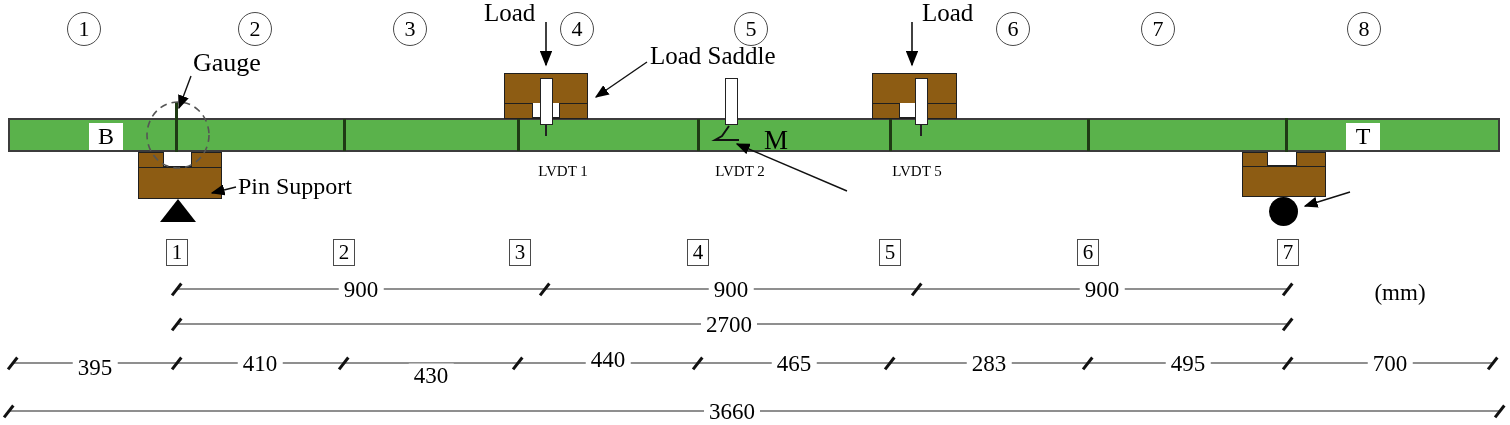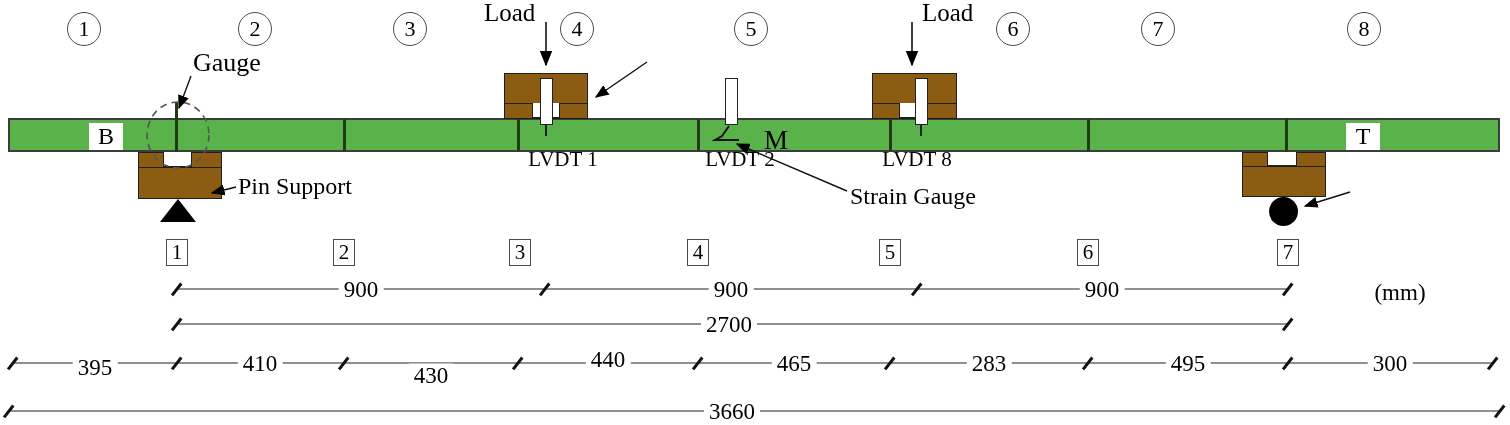--- a/index.html
+++ b/index.html
@@ -20,21 +20,21 @@
   
   .wood{position:absolute;background:#8d5c13;border:1.5px solid #1f1f1f;box-sizing:border-box;}
   .notch{position:absolute;background:#fff;border:1.5px solid #1f1f1f;border-top:none;box-sizing:border-box;}
   .rod{position:absolute;background:#fff;border:1.5px solid #222;box-sizing:border-box;width:13px;height:47px;top:78px;}
   .rodtail{position:absolute;width:2px;height:11px;background:#222;top:125px;}
   .tri{position:absolute;width:0;height:0;border-left:18px solid transparent;
        border-right:18px solid transparent;border-bottom:23px solid #000;}
   .ball{position:absolute;width:29px;height:29px;border-radius:50%;background:#000;}
   
   .ann{position:absolute;font-size:25px;line-height:1.05;white-space:nowrap;}
-  .lvdt{position:absolute;top:147px;font-size:21px;transform:translateX(-50%);white-space:nowrap;}
+  .lvdt{position:absolute;top:163px;font-size:15px;transform:translateX(-50%);white-space:nowrap;}
   
   .dline{position:absolute;height:2px;background:#8f8f8f;}
   .tick{position:absolute;width:15px;height:2.5px;background:#111;transform:rotate(-52deg);}
   .dim{position:absolute;transform:translate(-50%,-54%);background:#fff;padding:0 5px;
        font-size:23px;line-height:1;white-space:nowrap;}
   svg.overlay{position:absolute;left:0;top:0;pointer-events:none;}
 </style>
 </head>
 <body>
 
@@ -82,25 +82,25 @@
   <div class="tri" style="left:160px;top:199px"></div>
 
   <div class="wood" style="left:1242px;top:152px;width:84px;height:15px"></div>
   <div class="notch" style="left:1267px;top:152px;width:30px;height:14px"></div>
   <div class="wood" style="left:1242px;top:166px;width:84px;height:31px"></div>
   <div class="ball" style="left:1269px;top:197px"></div>
 
   <div class="ann" style="left:193px;top:49px;font-size:26px">Gauge</div>
   <div class="ann" style="left:484px;top:0px">Load</div>
   <div class="ann" style="left:922px;top:0px">Load</div>
+  <div class="ann" style="left:650px;top:43px">Load Saddle</div>
   <div class="ann" style="left:238px;top:174px;font-size:24px">Pin Support</div>
-  <div class="ann" style="left:850px;top:184px;font-size:24px">Strain Gauge</div>
   <div class="lvdt" style="left:563px">LVDT 1</div>
   <div class="lvdt" style="left:740px">LVDT 2</div>
-  <div class="lvdt" style="left:917px">LVDT 8</div>
+  <div class="lvdt" style="left:917px">LVDT 5</div>
 
   <div class="nbox" style="left:166px">1</div>
   <div class="nbox" style="left:333px">2</div>
   <div class="nbox" style="left:509px">3</div>
   <div class="nbox" style="left:687px">4</div>
   <div class="nbox" style="left:879px">5</div>
   <div class="nbox" style="left:1077px">6</div>
   <div class="nbox" style="left:1277px">7</div>
 
   <div class="dline" style="left:177px;top:288px;width:1111px"></div>
@@ -128,21 +128,21 @@
   <div class="tick" style="left:1080px;top:362px"></div>
   <div class="tick" style="left:1280px;top:362px"></div>
   <div class="tick" style="left:1485px;top:362px"></div>
   <div class="dim" style="left:95px;top:368px">395</div>
   <div class="dim" style="left:260px;top:364px">410</div>
   <div class="dim" style="left:431px;top:376px">430</div>
   <div class="dim" style="left:608px;top:360px">440</div>
   <div class="dim" style="left:794px;top:364px">465</div>
   <div class="dim" style="left:989px;top:364px">283</div>
   <div class="dim" style="left:1188px;top:364px">495</div>
-  <div class="dim" style="left:1390px;top:364px">300</div>
+  <div class="dim" style="left:1390px;top:364px">700</div>
 
   <div class="dline" style="left:8px;top:410px;width:1492px"></div>
   <div class="tick" style="left:1px;top:410px"></div>
   <div class="tick" style="left:1492px;top:410px"></div>
   <div class="dim" style="left:732px;top:412px">3660</div>
 
   <svg class="overlay" width="1510" height="425">
     <defs>
       <marker id="ah" viewBox="0 0 10 8" refX="9" refY="4" markerWidth="10" markerHeight="8" orient="auto">
         <path d="M0,0 L10,4 L0,8 z" fill="#000"></path>

